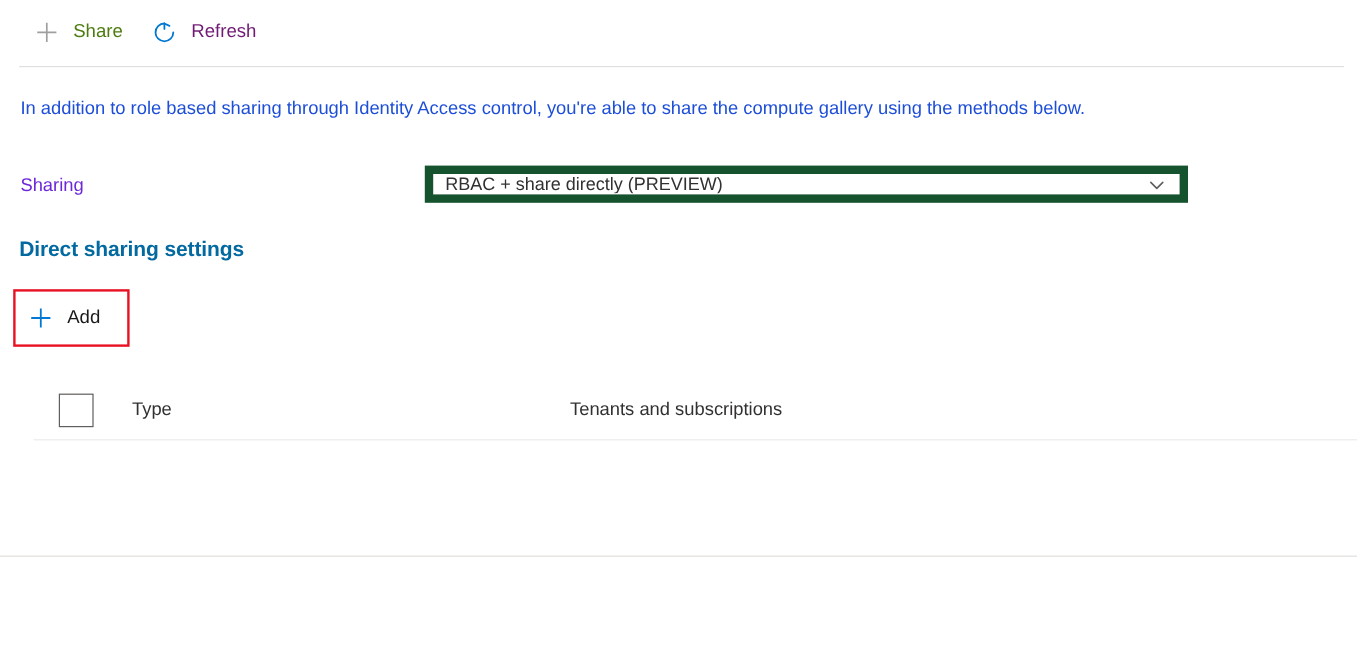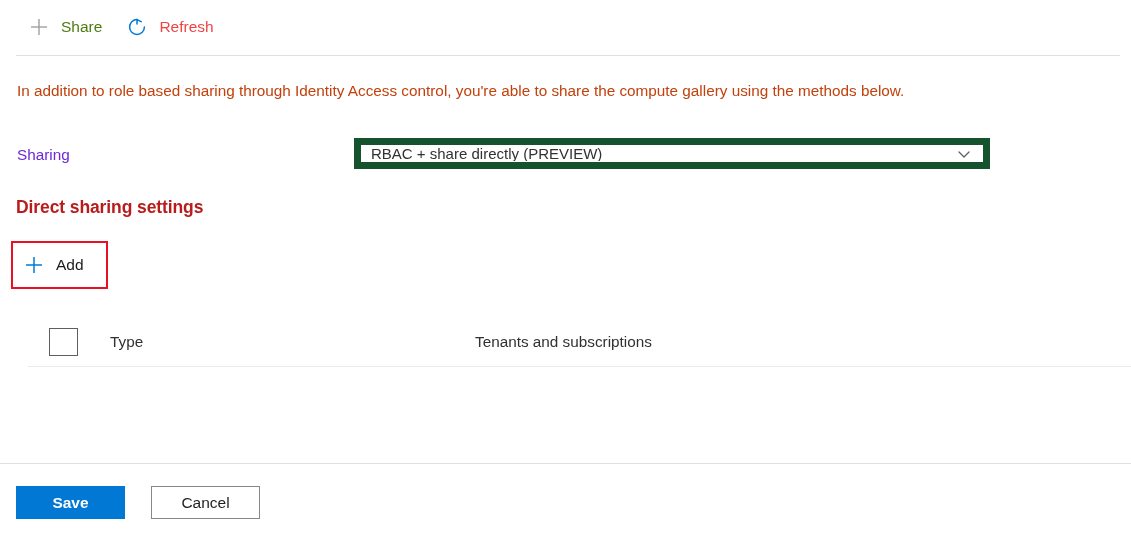--- a/index.html
+++ b/index.html
@@ -38,21 +38,21 @@
     padding: 0 10px 0 2px;
     margin-right: 8px;
     cursor: pointer;
     background: transparent;
     border: none;
     font-family: "Liberation Sans", sans-serif;
     font-size: 15.5px;
     white-space: nowrap;
   }
   .cmd.disabled { color: #4d7c0f; cursor: default; }
-  .cmd.enabled  { color: #ef4444; }
+  .cmd.enabled  { color: #701a75; }
   .cmd .glyph {
     display: inline-flex;
     align-items: center;
     justify-content: center;
     width: 30px;
     height: 26px;
     margin-right: 7px;
     flex: none;
   }
   .cmd .lbl { line-height: 1; }
@@ -63,21 +63,21 @@
     width: 1104px;
     height: 1px;
     background: #e1dfdd;
   }
 
   
   .description {
     position: absolute;
     left: 17px; top: 80px;
     font-size: 15.3px;
-    color: #c2410c;
+    color: #1d4ed8;
     line-height: 22px;
     white-space: nowrap;
   }
 
   
   .sharing-label {
     position: absolute;
     left: 17px; top: 146px;
     font-size: 15.3px;
     color: #6d28d9;
@@ -110,21 +110,21 @@
     width: 22px;
     height: 22px;
   }
 
   
   .section-heading {
     position: absolute;
     left: 16px; top: 197px;
     font-size: 17.5px;
     font-weight: bold;
-    color: #b91c1c;
+    color: #0369a1;
     letter-spacing: -0.1px;
   }
 
   
   .subtoolbar {
     position: absolute;
     left: 11px; top: 241px;
     height: 48px;
     display: flex;
     align-items: center;
@@ -309,18 +309,14 @@
         <span class="checkbox"></span>
       </div>
       <div class="th th-type">Type</div>
       <div class="th th-tenants">Tenants and subscriptions</div>
     </div>
     <div class="table-body"></div>
   </div>
 
   <div class="divider-bottom"></div>
 
-  <div class="footer">
-    <button class="btn-primary">Save</button>
-    <button class="btn-secondary">Cancel</button>
-  </div>
 
 </div>
 
 </body></html>

